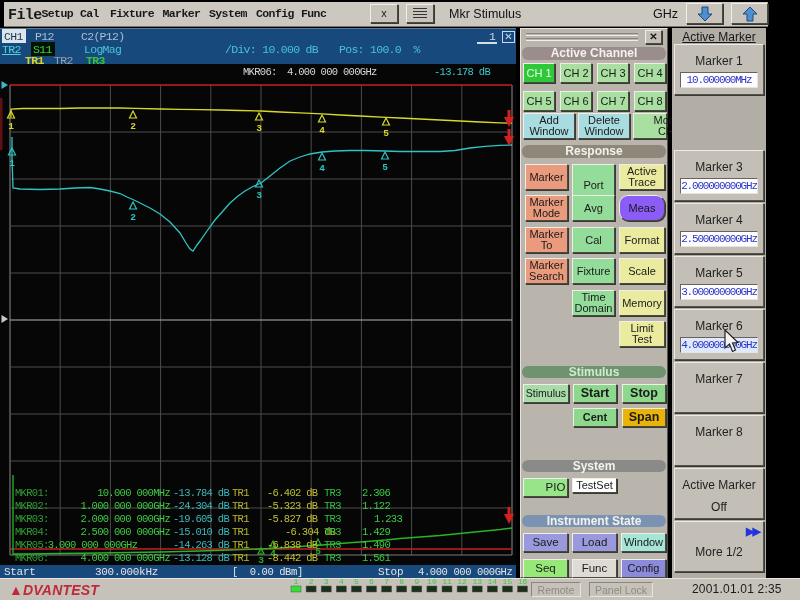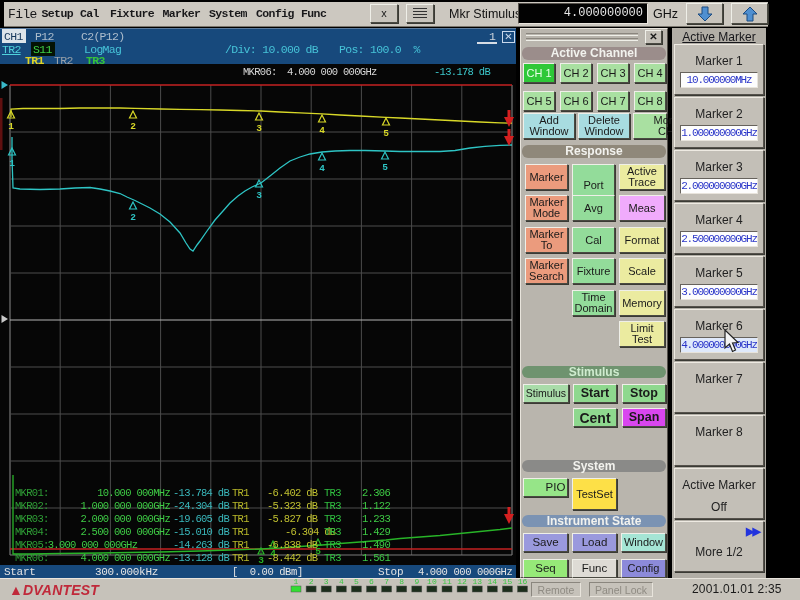--- a/index.html
+++ b/index.html
@@ -19,34 +19,33 @@
 .skv{position:absolute;left:5px;top:27px;width:78px;height:16px;background:#fdfdfd;
  border:1px solid;border-color:#66625c #e8e4dc #e8e4dc #66625c;
  font-family:"Liberation Mono",monospace;font-size:11px;letter-spacing:-1.2px;
  color:#2a35c8;text-align:center;line-height:14px;white-space:nowrap;overflow:hidden;}
 .m{font-family:"Liberation Mono",monospace;font-size:10.5px;letter-spacing:-0.7px;
  white-space:pre;line-height:11px;}
 </style></head><body>
 <div id="scr">
 
 <div class="abs" style="left:4px;top:2px;width:764px;height:25px;background:#ccc8c0;border-bottom:1px solid #7a766e;"></div>
-<div class="abs mono" style="left:8px;top:7px;font-size:13px;font-weight:normal;color:#18181a;letter-spacing:-0.6px;">File</div>
+<div class="abs mono" style="left:8px;top:7px;font-size:15px;font-weight:bold;color:#18181a;letter-spacing:-0.6px;">File</div>
 <div class="abs mono" style="left:41.5px;top:7px;font-size:11.5px;font-weight:bold;color:#18181a;letter-spacing:-0.6px;">Setup</div>
 <div class="abs mono" style="left:80px;top:7px;font-size:11.5px;font-weight:bold;color:#18181a;letter-spacing:-0.6px;">Cal</div>
 <div class="abs mono" style="left:110px;top:7px;font-size:11.5px;font-weight:bold;color:#18181a;letter-spacing:-0.6px;">Fixture</div>
 <div class="abs mono" style="left:162.5px;top:7px;font-size:11.5px;font-weight:bold;color:#18181a;letter-spacing:-0.6px;">Marker</div>
 <div class="abs mono" style="left:209px;top:7px;font-size:11.5px;font-weight:bold;color:#18181a;letter-spacing:-0.6px;">System</div>
 <div class="abs mono" style="left:256px;top:7px;font-size:11.5px;font-weight:bold;color:#18181a;letter-spacing:-0.6px;">Config</div>
 <div class="abs mono" style="left:301px;top:7px;font-size:11.5px;font-weight:bold;color:#18181a;letter-spacing:-0.6px;">Func</div>
 <div class="btn" style="left:370px;top:4px;width:28px;height:19px;background:#c8c4bc;font-size:11px;">x</div>
 <div class="btn" style="left:406px;top:4px;width:28px;height:19px;background:#c8c4bc;">
       <div style="width:14px;height:11px;background:repeating-linear-gradient(#333 0,#333 1px,#c8c4bc 1px,#c8c4bc 3px);"></div>
     </div>
 <div class="abs" style="left:449px;top:7px;font-size:12.5px;color:#111;">Mkr Stimulus</div>
-<div class="abs mono" style="left:518px;top:3px;width:130px;height:21px;background:#020202;border:1px solid;border-color:#55514b #e8e4dc #e8e4dc #55514b;color:#e8e8e8;font-size:12px;text-align:right;line-height:19px;padding-right:4px;">4.000000000</div>
 <div class="abs" style="left:653px;top:7px;font-size:12.5px;color:#111;">GHz</div>
 <div class="btn" style="left:686px;top:3px;width:37px;height:21px;background:#c8c4bc;">
       <svg width="16" height="16" viewBox="0 0 16 16">
         <path d="M5 1 h6 v7 h4 l-7 7 -7 -7 h4 z" fill="#4f8fd0" stroke="#1a4a80" stroke-width="1"></path>
       </svg>
     </div>
 <div class="btn" style="left:731px;top:3px;width:37px;height:21px;background:#c8c4bc;">
       <svg width="16" height="16" viewBox="0 0 16 16">
         <path d="M5 15 h6 v-7 h4 l-7 -7 -7 7 h4 z" fill="#4f8fd0" stroke="#1a4a80" stroke-width="1"></path>
       </svg>
@@ -147,21 +146,21 @@
 <div class="abs m" style="left:232px;top:501px;color:#b8b82a;">TR1</div>
 <div class="abs m" style="left:267px;top:501px;color:#c0c030;">-5.323 dB</div>
 <div class="abs m" style="left:324px;top:501px;color:#30c040;">TR3</div>
 <div class="abs m" style="left:362px;top:501px;color:#3ecb45;">1.122</div>
 <div class="abs m" style="left:15px;top:514px;color:#2f9f36;">MKR03:</div>
 <div class="abs m" style="left:15px;top:514px;width:155px;text-align:right;color:#3ecb45;">2.000 000 000GHz</div>
 <div class="abs m" style="left:173px;top:514px;color:#3ab8bc;">-19.605 dB</div>
 <div class="abs m" style="left:232px;top:514px;color:#b8b82a;">TR1</div>
 <div class="abs m" style="left:267px;top:514px;color:#c0c030;">-5.827 dB</div>
 <div class="abs m" style="left:324px;top:514px;color:#30c040;">TR3</div>
-<div class="abs m" style="left:362px;top:514px;color:#3ecb45;">1.233</div>
+<div class="abs m" style="left:374px;top:514px;color:#3ecb45;">1.233</div>
 <div class="abs m" style="left:15px;top:527px;color:#2f9f36;">MKR04:</div>
 <div class="abs m" style="left:15px;top:527px;width:155px;text-align:right;color:#3ecb45;">2.500 000 000GHz</div>
 <div class="abs m" style="left:173px;top:527px;color:#3ab8bc;">-15.010 dB</div>
 <div class="abs m" style="left:232px;top:527px;color:#b8b82a;">TR1</div>
 <div class="abs m" style="left:267px;top:527px;color:#c0c030;margin-left:18px;">-6.304 dB</div>
 <div class="abs m" style="left:324px;top:527px;color:#30c040;">TR3</div>
 <div class="abs m" style="left:362px;top:527px;color:#3ecb45;">1.429</div>
 <div class="abs m" style="left:15px;top:540px;color:#2f9f36;">MKR05:</div>
 <div class="abs m" style="left:15px;top:540px;width:155px;text-align:center;color:#3ecb45;">3.000 000 000GHz</div>
 <div class="abs m" style="left:173px;top:540px;color:#3ab8bc;">-14.263 dB</div>
@@ -197,55 +196,51 @@
 <div class="btn" style="left:634px;top:91px;width:32px;height:20px;background:#a9e0a1;font-size:11px;color:#1a1a1a;">CH 8</div>
 <div class="btn" style="left:523px;top:113px;width:52px;height:26px;background:#a8dce0;font-size:11px;color:#1a1a1a;">Add<br>Window</div>
 <div class="btn" style="left:578px;top:113px;width:52px;height:26px;background:#a8dce0;font-size:11px;color:#1a1a1a;">Delete<br>Window</div>
 <div class="btn" style="left:633px;top:113px;width:33px;height:26px;background:#a9e0a1;font-size:11px;color:#1a1a1a;padding-left:32px;">More<br>CH</div>
 <div class="hdr" style="left:522px;top:145px;width:144px;height:13px;background:#8f887a;color:#f2f2ee;font-size:12px;line-height:13px;">Response</div>
 <div class="btn" style="left:525px;top:164px;width:43px;height:26px;background:#eb9b7d;font-size:11px;color:#1a1a1a;">Marker</div>
 <div class="btn" style="left:572px;top:164px;width:43px;height:43px;background:#93dc9a;font-size:11px;color:#1a1a1a;">Port</div>
 <div class="btn" style="left:619px;top:164px;width:46px;height:26px;background:#ebeba0;font-size:11px;color:#1a1a1a;">Active<br>Trace</div>
 <div class="btn" style="left:525px;top:195px;width:43px;height:26px;background:#eb9b7d;font-size:11px;color:#1a1a1a;">Marker<br>Mode</div>
 <div class="btn" style="left:572px;top:195px;width:43px;height:26px;background:#93dc9a;font-size:11px;color:#1a1a1a;">Avg</div>
-<div class="btn" style="left:619px;top:195px;width:46px;height:26px;background:#f0abfc;font-size:11px;color:#1a1a1a;">Meas</div>
+<div class="btn" style="left:619px;top:195px;width:46px;height:26px;background:#8b5cf6;font-size:11px;color:#1a1a1a;border-radius:9px;">Meas</div>
 <div class="btn" style="left:525px;top:227px;width:43px;height:26px;background:#eb9b7d;font-size:11px;color:#1a1a1a;">Marker<br>To</div>
 <div class="btn" style="left:572px;top:227px;width:43px;height:26px;background:#93dc9a;font-size:11px;color:#1a1a1a;">Cal</div>
 <div class="btn" style="left:619px;top:227px;width:46px;height:26px;background:#ebeba0;font-size:11px;color:#1a1a1a;">Format</div>
 <div class="btn" style="left:525px;top:258px;width:43px;height:26px;background:#eb9b7d;font-size:11px;color:#1a1a1a;">Marker<br>Search</div>
 <div class="btn" style="left:572px;top:258px;width:43px;height:26px;background:#93dc9a;font-size:11px;color:#1a1a1a;">Fixture</div>
 <div class="btn" style="left:619px;top:258px;width:46px;height:26px;background:#ebeba0;font-size:11px;color:#1a1a1a;">Scale</div>
 <div class="btn" style="left:572px;top:290px;width:43px;height:26px;background:#93dc9a;font-size:11px;color:#1a1a1a;">Time<br>Domain</div>
 <div class="btn" style="left:619px;top:290px;width:46px;height:26px;background:#ebeba0;font-size:11px;color:#1a1a1a;">Memory</div>
 <div class="btn" style="left:619px;top:321px;width:46px;height:26px;background:#ebeba0;font-size:11px;color:#1a1a1a;">Limit<br>Test</div>
 <div class="hdr" style="left:522px;top:366px;width:144px;height:12px;background:#6f936f;color:#cfeccf;font-size:12px;line-height:12px;">Stimulus</div>
 <div class="btn" style="left:523px;top:384px;width:46px;height:19px;background:#a9dca9;font-size:10.5px;color:#1a1a1a;">Stimulus</div>
 <div class="btn" style="left:573px;top:384px;width:44px;height:19px;background:#8ed88e;font-size:12.5px;font-weight:bold;color:#1a1a1a;">Start</div>
 <div class="btn" style="left:622px;top:384px;width:44px;height:19px;background:#8ed88e;font-size:12.5px;font-weight:bold;color:#1a1a1a;">Stop</div>
-<div class="btn" style="left:573px;top:408px;width:44px;height:19px;background:#8ed88e;font-size:14px;font-weight:bold;color:#1a1a1a;">Cent</div>
-<div class="btn" style="left:622px;top:408px;width:44px;height:19px;background:#d946ef;font-size:12.5px;font-weight:bold;color:#1a1a1a;">Span</div>
+<div class="btn" style="left:573px;top:408px;width:44px;height:19px;background:#8ed88e;font-size:11px;font-weight:bold;color:#1a1a1a;">Cent</div>
+<div class="btn" style="left:622px;top:408px;width:44px;height:19px;background:#eab308;font-size:12.5px;font-weight:bold;color:#1a1a1a;">Span</div>
 <div class="hdr" style="left:522px;top:460px;width:144px;height:12px;background:#8a8a88;color:#f2f2ee;font-size:12px;line-height:12px;">System</div>
 <div class="btn" style="left:523px;top:478px;width:45px;height:19px;background:#96e588;font-size:11.5px;color:#1a1a1a;padding-left:20px;">PIO</div>
-<div class="btn" style="left:572px;top:478px;width:45px;height:32px;background:#fde047;font-size:11px;color:#1a1a1a;">TestSet</div>
+<div class="btn" style="left:572px;top:478px;width:45px;height:15px;background:#ffffff;font-size:11px;color:#1a1a1a;">TestSet</div>
 <div class="hdr" style="left:522px;top:515px;width:144px;height:12px;background:#7b93b3;color:#f2f2ee;font-size:12px;line-height:12px;">Instrument State</div>
 <div class="btn" style="left:523px;top:533px;width:45px;height:19px;background:#9a99dd;font-size:11.5px;color:#1a1a1a;">Save</div>
 <div class="btn" style="left:572px;top:533px;width:45px;height:19px;background:#9a99dd;font-size:11.5px;color:#1a1a1a;">Load</div>
 <div class="btn" style="left:621px;top:533px;width:45px;height:19px;background:#a5e5d5;font-size:11px;color:#1a1a1a;">Window</div>
 <div class="btn" style="left:523px;top:559px;width:45px;height:19px;background:#96e978;font-size:11.5px;color:#1a1a1a;">Seq</div>
 <div class="btn" style="left:572px;top:559px;width:45px;height:19px;background:#dedbd5;font-size:11.5px;color:#1a1a1a;">Func</div>
 <div class="btn" style="left:621px;top:559px;width:45px;height:19px;background:#8c8ada;font-size:11px;color:#1a1a1a;">Config</div>
 <div class="abs" style="left:672px;top:28px;width:94px;height:550px;background:#b2aea6;"></div>
 <div class="abs" style="left:672px;top:30px;width:94px;height:15px;text-align:center;font-size:12px;color:#16161a;text-decoration:underline;">Active Marker</div>
 <div class="sk" style="top:44px;">
       <div class="lab">Marker 1</div>
 <div class="skv" style="">10.000000MHz</div>
-</div>
-<div class="sk" style="top:97px;">
-      <div class="lab">Marker 2</div>
-<div class="skv" style="">1.000000000GHz</div>
 </div>
 <div class="sk" style="top:150px;">
       <div class="lab">Marker 3</div>
 <div class="skv" style="">2.000000000GHz</div>
 </div>
 <div class="sk" style="top:203px;">
       <div class="lab">Marker 4</div>
 <div class="skv" style="">2.500000000GHz</div>
 </div>
 <div class="sk" style="top:256px;">

